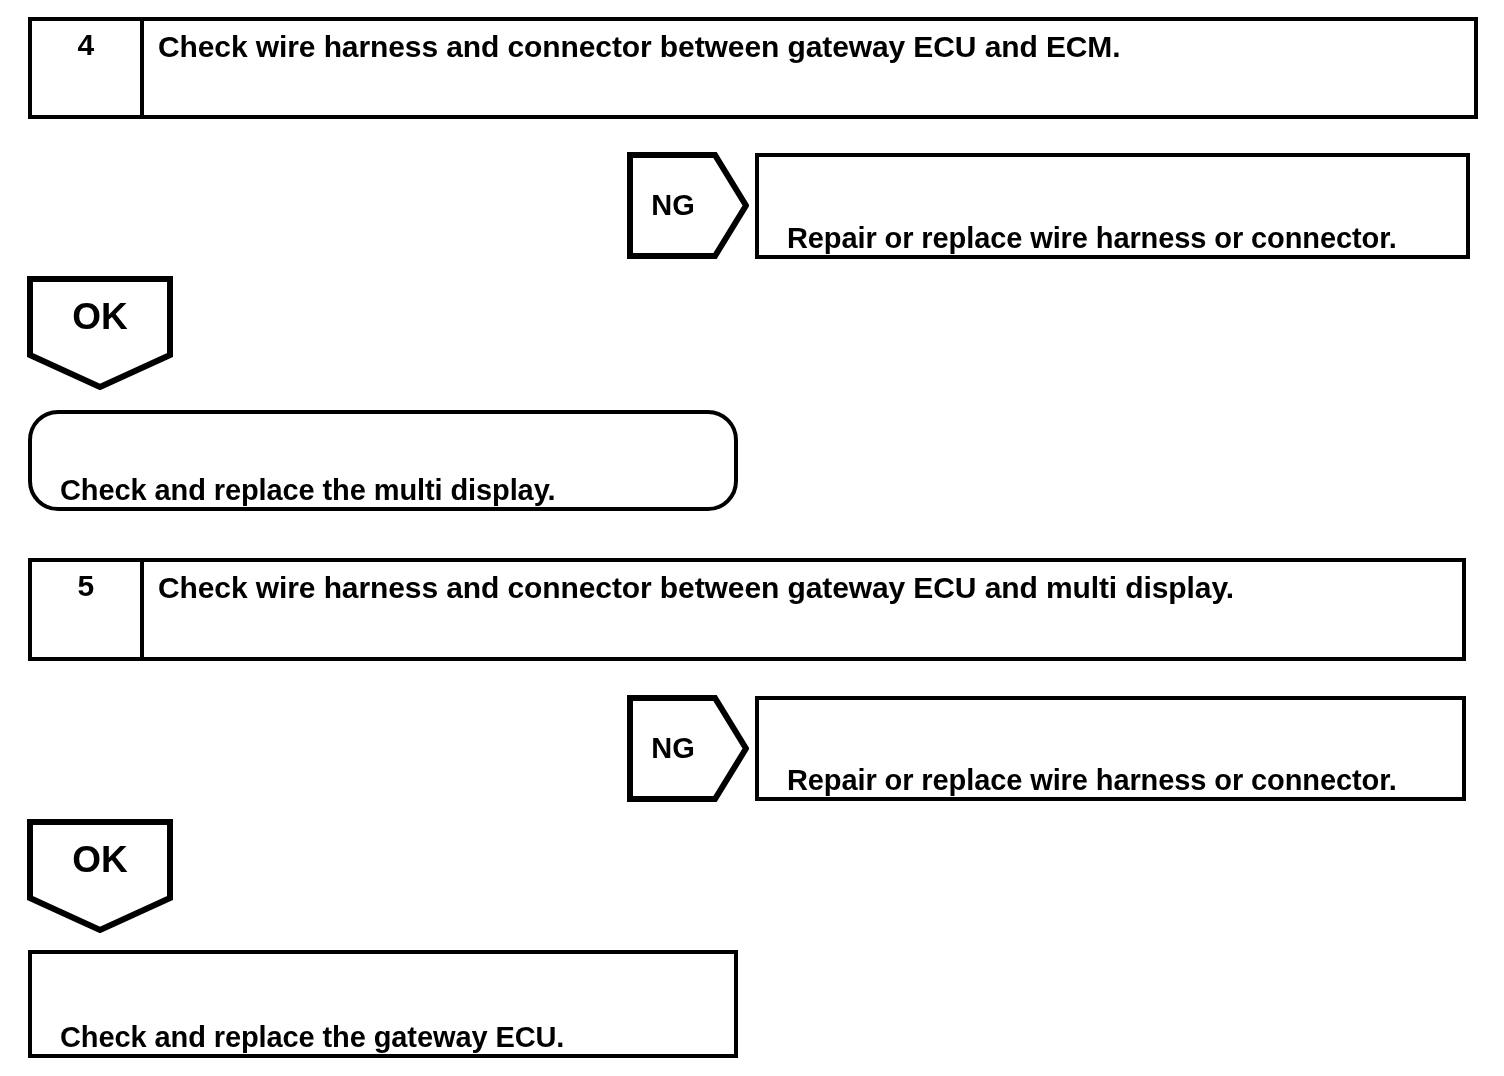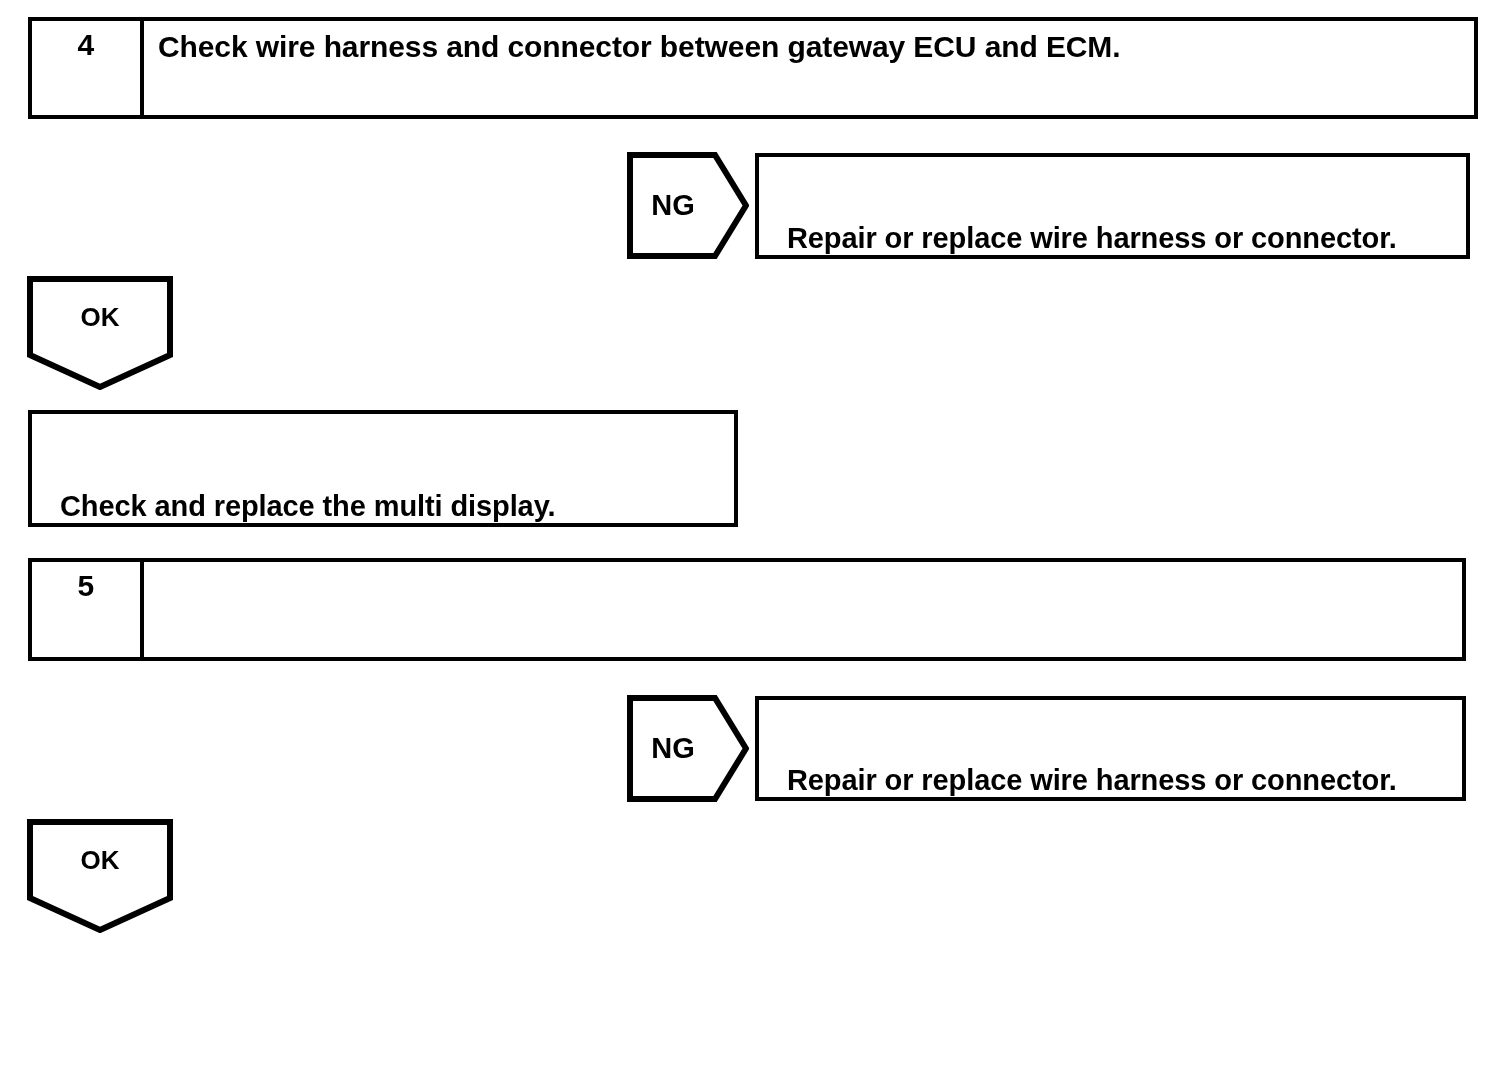--- a/index.html
+++ b/index.html
@@ -123,21 +123,21 @@
   }
   .ok-arrow .lbl {
     position: absolute;
     left: 0;
     top: 4px;
     width: 146px;
     height: 74px;
     display: flex;
     align-items: center;
     justify-content: center;
-    font-size: 26px;
+    font-size: 37px;
     font-weight: bold;
     letter-spacing: 0px;
   }
 </style>
 </head>
 <body>
 
 <div class="canvas">
 
   <div class="step-row" style="left:28px; top:17px; width:1450px; height:102px;">
@@ -160,42 +160,48 @@
     <span>Repair or replace wire harness or connector.</span>
   </div>
 
   <div class="ok-arrow" style="left:27px; top:276px;">
     <svg viewBox="0 0 146 114" xmlns="http://www.w3.org/2000/svg" aria-hidden="true">
       <polygon points="3,3 143,3 143,79 73,111 3,79" fill="#ffffff" stroke="#000000" stroke-width="6" stroke-linejoin="miter"></polygon>
     </svg>
     <div class="lbl">OK</div>
   </div>
 
-  <div class="result-box" style="left:28px; top:410px; width:710px; height:117px;">
+  <div class="result-box" style="left:28px; top:410px; width:710px; height:101px;border-radius:30px;">
     <span>Check and replace the multi display.</span>
   </div>
 
   <div class="step-row" style="left:28px; top:558px; width:1438px; height:103px;">
     <div class="step-num">
       <span>5</span>
     </div>
+    <div class="step-text">
+      <span>Check wire harness and connector between gateway ECU and multi display.</span>
+    </div>
   </div>
 
   <div class="ng-arrow" style="left:627px; top:695px;">
     <svg viewBox="0 0 122 107" xmlns="http://www.w3.org/2000/svg" aria-hidden="true">
       <polygon points="3,3 88,3 119,53.5 88,104 3,104" fill="#ffffff" stroke="#000000" stroke-width="6" stroke-linejoin="miter"></polygon>
     </svg>
     <div class="lbl">NG</div>
   </div>
 
   <div class="result-box" style="left:755px; top:696px; width:711px; height:105px;">
     <span>Repair or replace wire harness or connector.</span>
   </div>
 
   <div class="ok-arrow" style="left:27px; top:819px;">
     <svg viewBox="0 0 146 114" xmlns="http://www.w3.org/2000/svg" aria-hidden="true">
       <polygon points="3,3 143,3 143,79 73,111 3,79" fill="#ffffff" stroke="#000000" stroke-width="6" stroke-linejoin="miter"></polygon>
     </svg>
     <div class="lbl">OK</div>
   </div>
 
+  <div class="result-box" style="left:28px; top:950px; width:710px; height:108px;">
+    <span>Check and replace the gateway ECU.</span>
+  </div>
 
 </div>
 
 </body></html>

